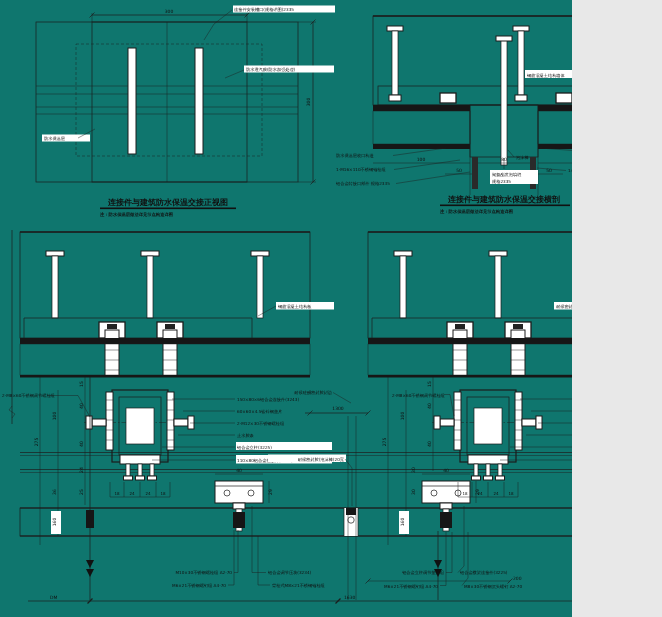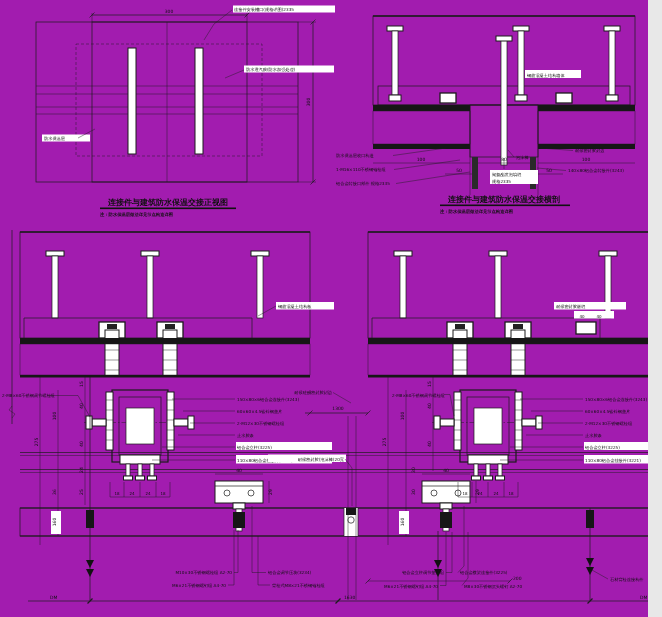--- a/index.html
+++ b/index.html
@@ -1,16 +1,16 @@
 <!DOCTYPE html>
 <html><head>
 <meta charset="utf-8">
 <style>
   html,body{margin:0;padding:0;background:#e8e8e8;}
-  .canvas{width:648px;height:617px;background:#a21caf;position:relative;overflow:hidden;
+  .canvas{width:572px;height:617px;background:#0f766e;position:relative;overflow:hidden;
           font-family:"DejaVu Sans",sans-serif;}
   svg{position:absolute;left:0;top:0;}
   .s1{stroke:#1c1c1c;stroke-width:1.2;fill:none}
   .s2{stroke:#1c1c1c;stroke-width:.7;fill:none}
   .s3{stroke:#1c1c1c;stroke-width:.45;fill:none}
   .s4{stroke:#1c1c1c;stroke-width:1.4;fill:none}
   .wf{fill:#fff;stroke:#1c1c1c;stroke-width:1}
   .wf2{fill:#fff;stroke:#1c1c1c;stroke-width:.7}
   .wf3{fill:#fff;stroke:#1c1c1c;stroke-width:1.3}
   .blk{fill:#161616;stroke:none}

